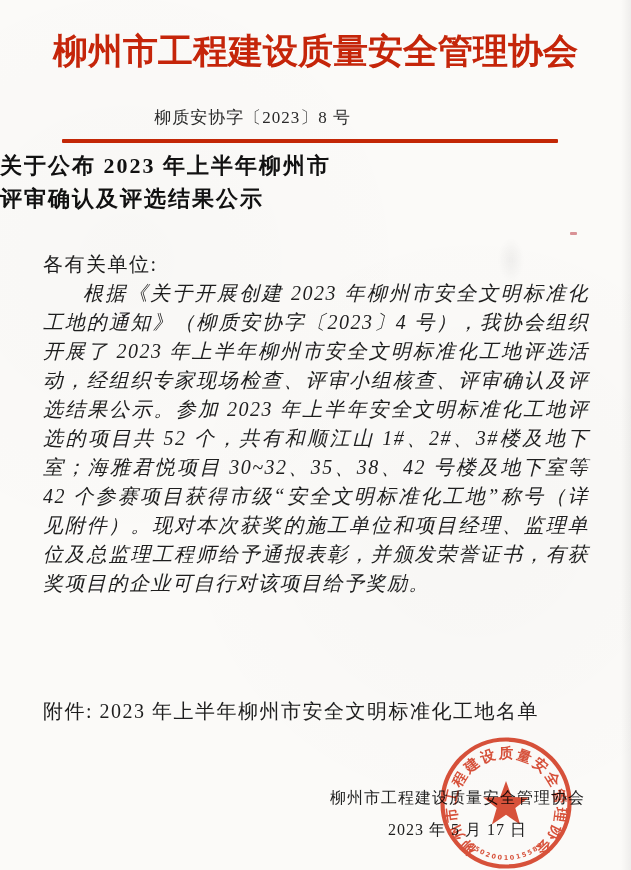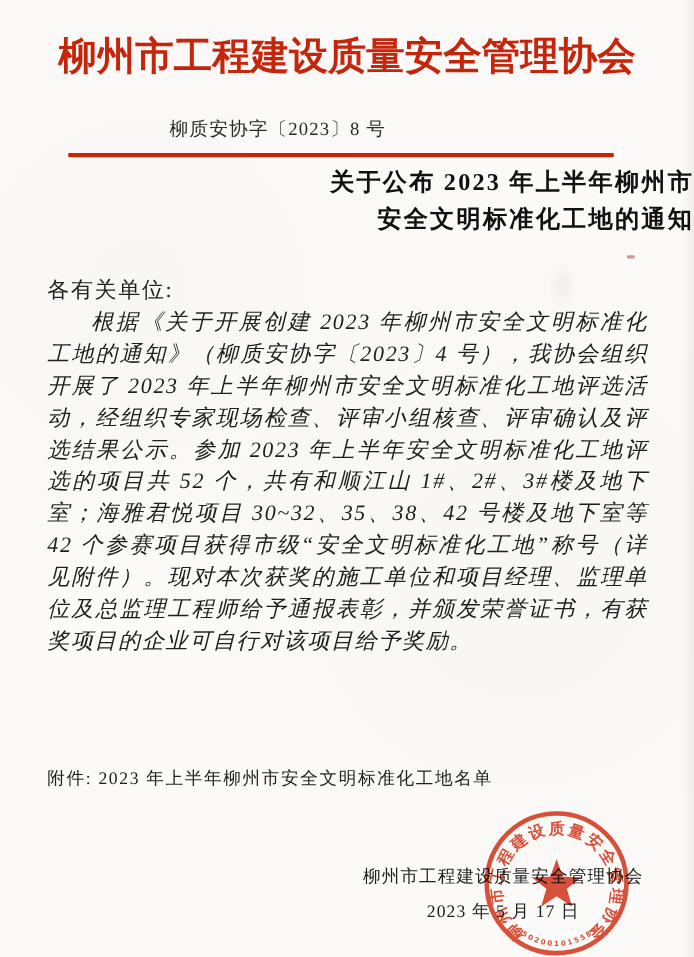--- a/index.html
+++ b/index.html
@@ -26,35 +26,35 @@
   .doc-number{
     position:absolute;top:106px;left:0;width:505px;
     text-align:center;font-size:17px;letter-spacing:1px;color:#2a2a2a;
   }
   .red-rule{
     position:absolute;top:139px;left:62px;width:496px;height:4px;
     background:#c32706;border-radius:1px;
   }
   .doc-title{
     position:absolute;top:149px;left:0;width:631px;
-    text-align:right;font-weight:bold;color:#111;
+    text-align:left;font-weight:bold;color:#111;
     font-size:22px;line-height:33px;letter-spacing:2px;
   }
   .body-text{
     position:absolute;top:250px;left:43px;width:546px;
     font-size:20px;line-height:29px;letter-spacing:1.5px;
     text-align:justify;color:#1e1e1e;
   }
   .body-text p{margin:0;}
   .salutation{text-indent:0;}
   .para{text-indent:2em;font-style:italic;}
   .para-first{margin-top:4px;}
   .attachment{
     position:absolute;top:698px;left:43px;width:546px;
-    font-size:16px;letter-spacing:1.5px;color:#1e1e1e;
+    font-size:20px;letter-spacing:1.5px;color:#1e1e1e;
   }
   .signature{
     position:absolute;top:782px;right:46px;
     text-align:center;font-size:16px;line-height:32px;
     letter-spacing:1px;color:#1e1e1e;
   }
   .seal{
     position:absolute;left:437px;top:734px;width:138px;height:138px;
     mix-blend-mode:multiply;opacity:0.88;
     pointer-events:none;
@@ -88,21 +88,21 @@
   <div class="edge-shade"></div>
 
   <div class="org-header">柳州市工程建设质量安全管理协会</div>
 
   <div class="doc-number">柳质安协字〔2023〕8 号</div>
 
   <div class="red-rule"></div>
 
   <div class="doc-title">
     <div>关于公布 2023 年上半年柳州市</div>
-    <div>安全文明标准化工地的通知</div>
+    <div>评审确认及评选结果公示</div>
   </div>
 
   <div class="ghost-smudge"></div>
   <div class="red-speck"></div>
 
   <div class="body-text">
     <p class="salutation">各有关单位:</p>
     <p class="para para-first">根据《关于开展创建 2023 年柳州市安全文明标准化工地的通知》（柳质安协字〔2023〕4 号），我协会组织开展了 2023 年上半年柳州市安全文明标准化工地评选活动，经组织专家现场检查、评审小组核查、评审确认及评选结果公示。参加 2023 年上半年安全文明标准化工地评选的项目共 52 个，共有和顺江山 1#、2#、3#楼及地下室；海雅君悦项目 30~32、35、38、42 号楼及地下室等 42 个参赛项目获得市级“安全文明标准化工地”称号（详见附件）。现对本次获奖的施工单位和项目经理、监理单位及总监理工程师给予通报表彰，并颁发荣誉证书，有获奖项目的企业可自行对该项目给予奖励。</p>
   </div>
 

